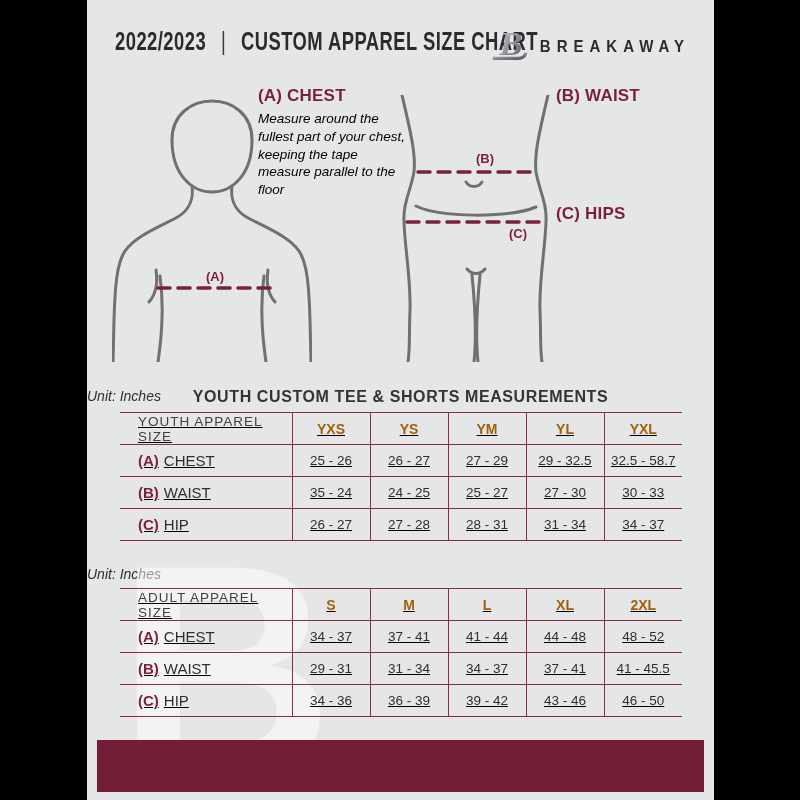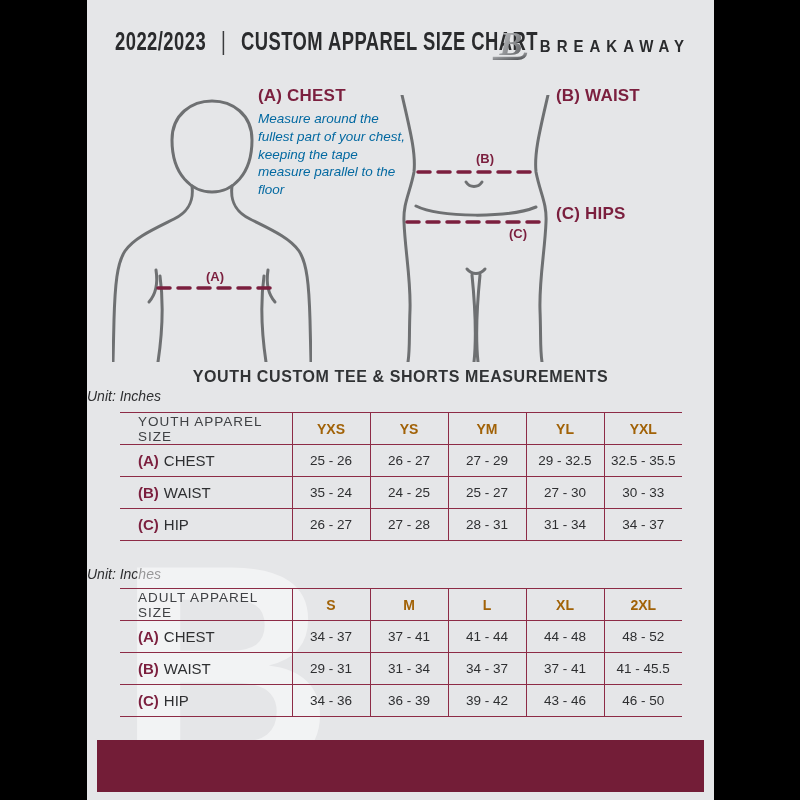--- a/index.html
+++ b/index.html
@@ -10,33 +10,33 @@
   
   .doc-header{position:absolute;left:28px;top:24px;right:18px;height:40px;}
   .doc-title{position:absolute;left:0;top:6px;font-size:20px;font-weight:bold;color:#2a2b2d;
              letter-spacing:.5px;transform:scale(.92,1.25);transform-origin:left center;white-space:nowrap;}
   .doc-title .sep{margin:0 10px;font-weight:normal;color:#3a3b3d;}
   .brand{position:absolute;right:6px;top:0;display:flex;align-items:center;gap:10px;}
   .brand-name{font-size:15px;font-weight:bold;letter-spacing:6px;color:#2a2b2d;transform:scaleY(1.15);}
 
   
   .guide-heading{position:absolute;font-size:17px;font-weight:800;color:#7b1f3e;letter-spacing:.2px;}
-  .guide-text{position:absolute;font-size:13.5px;font-style:italic;color:#0369a1;line-height:1.32;
+  .guide-text{position:absolute;font-size:13.5px;font-style:italic;color:#000000;line-height:1.32;
               white-space:pre-line;}
   .fig{position:absolute;}
   .fig path{fill:none;stroke:#6e7072;stroke-width:3;stroke-linecap:round;}
   .fig path.dash{stroke:#7b1f3e;stroke-width:3.5;stroke-dasharray:12 8;}
   .fig text{font-family:"Liberation Sans",sans-serif;font-size:13px;font-weight:bold;fill:#7b1f3e;}
 
   
   .tbl-title{position:absolute;left:0;width:627px;text-align:center;font-size:16px;font-weight:bold;
-             letter-spacing:.6px;color:#313335;}
+             letter-spacing:.6px;color:#313335;margin-top:20px;}
   .tbl-unit{position:absolute;left:0;width:627px;text-align:left;font-size:14px;font-style:italic;
             color:#2e2f31;}
-  table.size{position:absolute;left:33px;width:562px;border-collapse:collapse;table-layout:fixed;z-index:2;}
+  table.size{position:absolute;left:33px;width:562px;border-collapse:collapse;table-layout:fixed;z-index:2;text-decoration:underline;}
   table.size td,table.size th{height:31px;padding:0;border-top:1.5px solid #8d2b46;border-bottom:1.5px solid #8d2b46;
             font-weight:normal;color:#2e2f31;text-align:center;font-size:13.5px;vertical-align:middle;}
   table.size td:not(:first-child),table.size th:not(:first-child){border-left:1.5px solid #8d2b46;}
   table.size th.size-col{font-size:14px;font-weight:bold;color:#a16207;}
   table.size th.label-col{font-size:13.5px;letter-spacing:1px;color:#3f4144;text-align:left;padding-left:18px;}
   table.size td.row-label{text-align:left;padding-left:18px;font-size:15px;color:#2e2f31;}
   .pfx{font-weight:bold;color:#7b1f3e;margin-right:5px;}
 
   
   .watermark{position:absolute;left:30px;top:520px;font-size:300px;line-height:1;font-weight:bold;
@@ -126,21 +126,21 @@
         <th class="size-col">YM</th>
         <th class="size-col">YL</th>
         <th class="size-col">YXL</th>
       </tr>
       <tr>
         <td class="row-label"><span class="pfx">(A)</span><span>CHEST</span></td>
         <td>25 - 26</td>
         <td>26 - 27</td>
         <td>27 - 29</td>
         <td>29 - 32.5</td>
-        <td>32.5 - 35.5</td>
+        <td>32.5 - 58.7</td>
       </tr>
       <tr>
         <td class="row-label"><span class="pfx">(B)</span><span>WAIST</span></td>
         <td>35 - 24</td>
         <td>24 - 25</td>
         <td>25 - 27</td>
         <td>27 - 30</td>
         <td>30 - 33</td>
       </tr>
       <tr>

